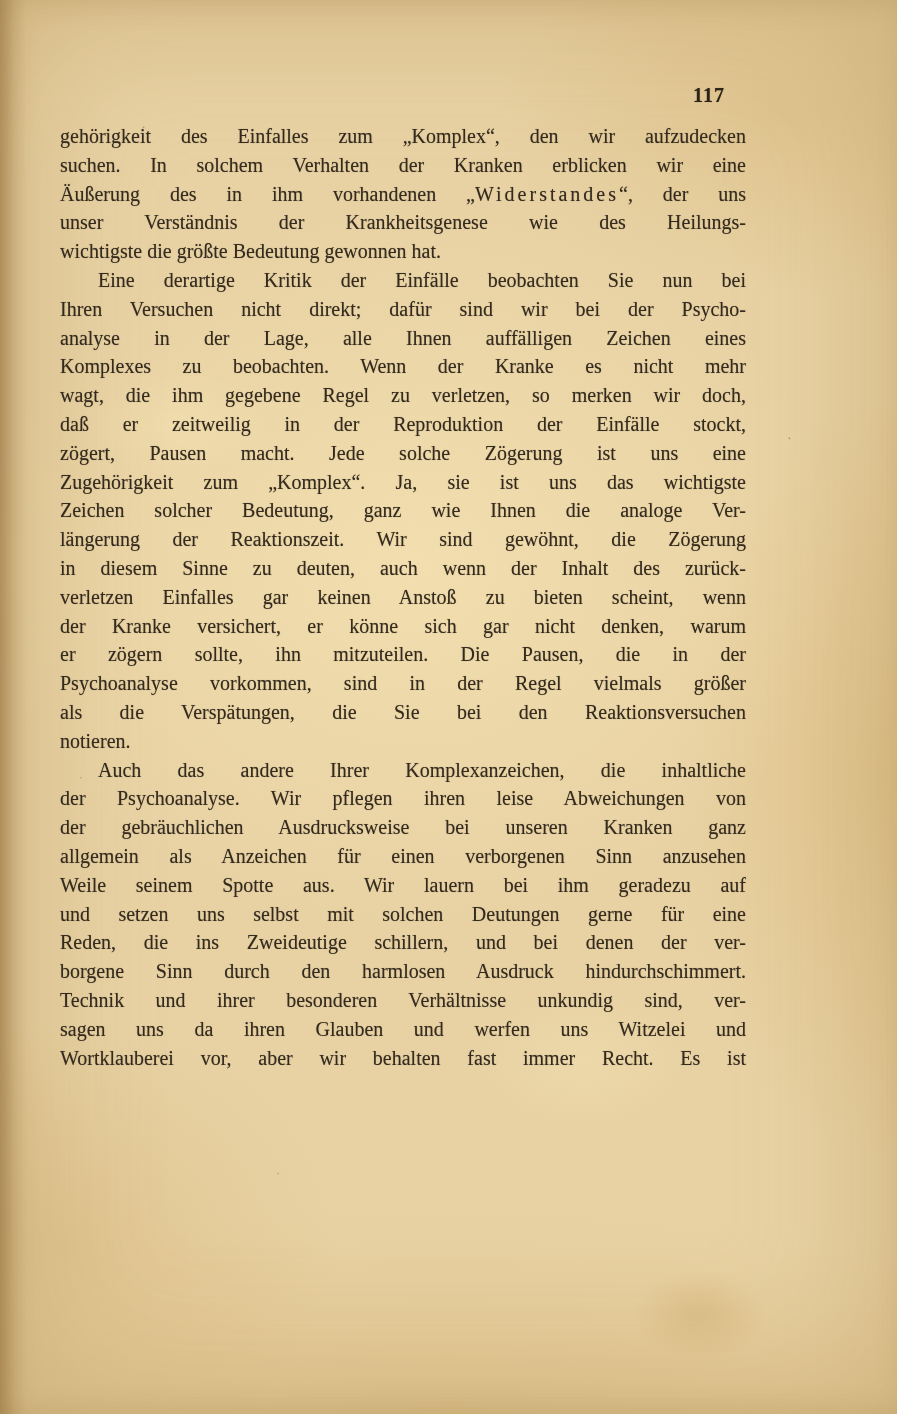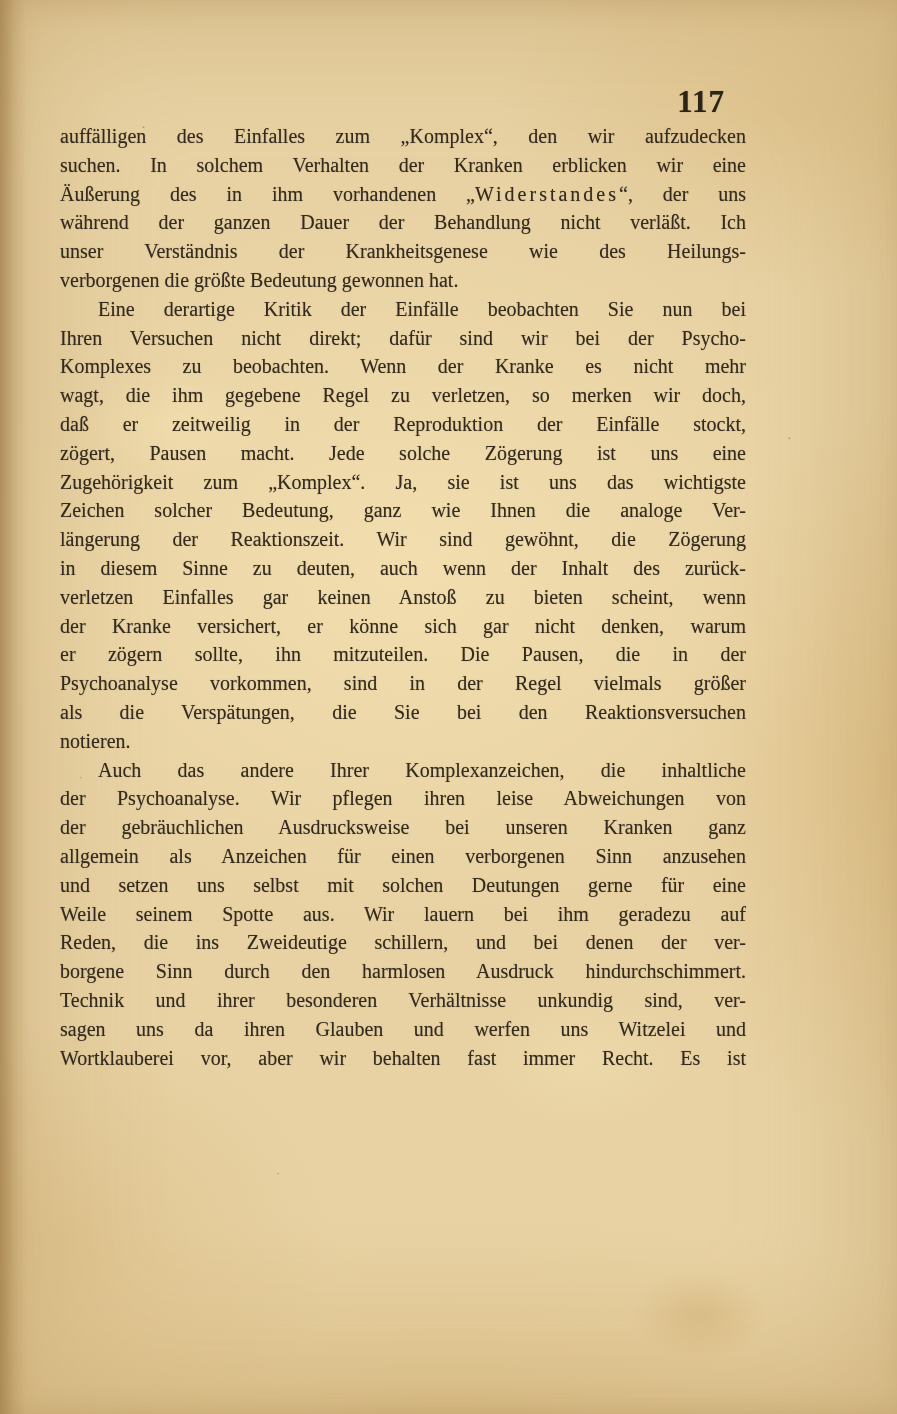--- a/index.html
+++ b/index.html
@@ -47,21 +47,21 @@
       radial-gradient(circle 1px at 55% 22%, rgba(120, 85, 40, 0.40), transparent 70%),
       radial-gradient(circle 2px at 9% 55%,  rgba(120, 85, 40, 0.35), transparent 70%),
       radial-gradient(ellipse 90px 60px at 78% 93%, rgba(196, 156, 90, 0.30), transparent 75%),
       radial-gradient(ellipse 120px 70px at 20% 30%, rgba(246, 228, 178, 0.40), transparent 75%),
       radial-gradient(ellipse 140px 90px at 65% 75%, rgba(246, 228, 178, 0.35), transparent 75%);
   }
   .page-number {
     position: absolute;
     top: 84px;
     right: 172px;
-    font-size: 31px;
+    font-size: 20px;
     font-weight: bold;
     letter-spacing: 1px;
     color: #2c2418;
     text-shadow: 0 0 1px rgba(44, 36, 24, 0.45);
   }
   .text-block {
     position: absolute;
     top: 122px;
     left: 60px;
     width: 686px;
@@ -95,31 +95,31 @@
 <body>
 
 <div class="page">
   <div class="texture"></div>
 
   <div class="page-number">117</div>
 
   <div class="text-block">
 
     <div>
-      <div class="line j">auffälligen des Einfalles zum „Komplex“, den wir aufzudecken</div>
+      <div class="line j">gehörigkeit des Einfalles zum „Komplex“, den wir aufzudecken</div>
       <div class="line j">suchen. In solchem Verhalten der Kranken erblicken wir eine</div>
       <div class="line j"><span>Äußerung des in ihm vorhandenen „</span><span class="sperr">Widerstandes</span><span>“, der uns</span></div>
-      <div class="line j">während der ganzen Dauer der Behandlung nicht verläßt. Ich</div>
       <div class="line j">unser Verständnis der Krankheitsgenese wie des Heilungs-</div>
-      <div class="line endpara">verborgenen die größte Bedeutung gewonnen hat.</div>
+      <div class="line endpara">wichtigste die größte Bedeutung gewonnen hat.</div>
     </div>
 
     <div>
       <div class="line j indent">Eine derartige Kritik der Einfälle beobachten Sie nun bei</div>
       <div class="line j">Ihren Versuchen nicht direkt; dafür sind wir bei der Psycho-</div>
+      <div class="line j">analyse in der Lage, alle Ihnen auffälligen Zeichen eines</div>
       <div class="line j">Komplexes zu beobachten. Wenn der Kranke es nicht mehr</div>
       <div class="line j">wagt, die ihm gegebene Regel zu verletzen, so merken wir doch,</div>
       <div class="line j">daß er zeitweilig in der Reproduktion der Einfälle stockt,</div>
       <div class="line j">zögert, Pausen macht. Jede solche Zögerung ist uns eine</div>
       <div class="line j">Zugehörigkeit zum „Komplex“. Ja, sie ist uns das wichtigste</div>
       <div class="line j">Zeichen solcher Bedeutung, ganz wie Ihnen die analoge Ver-</div>
       <div class="line j">längerung der Reaktionszeit. Wir sind gewöhnt, die Zögerung</div>
       <div class="line j">in diesem Sinne zu deuten, auch wenn der Inhalt des zurück-</div>
       <div class="line j">verletzen Einfalles gar keinen Anstoß zu bieten scheint, wenn</div>
       <div class="line j">der Kranke versichert, er könne sich gar nicht denken, warum</div>
@@ -127,22 +127,22 @@
       <div class="line j">Psychoanalyse vorkommen, sind in der Regel vielmals größer</div>
       <div class="line j">als die Verspätungen, die Sie bei den Reaktionsversuchen</div>
       <div class="line endpara">notieren.</div>
     </div>
 
     <div>
       <div class="line j indent">Auch das andere Ihrer Komplexanzeichen, die inhaltliche</div>
       <div class="line j">der Psychoanalyse. Wir pflegen ihren leise Abweichungen von</div>
       <div class="line j">der gebräuchlichen Ausdrucksweise bei unseren Kranken ganz</div>
       <div class="line j">allgemein als Anzeichen für einen verborgenen Sinn anzusehen</div>
+      <div class="line j">Weile seinem Spotte aus. Wir lauern bei ihm geradezu auf</div>
       <div class="line j">und setzen uns selbst mit solchen Deutungen gerne für eine</div>
-      <div class="line j">Weile seinem Spotte aus. Wir lauern bei ihm geradezu auf</div>
       <div class="line j">Reden, die ins Zweideutige schillern, und bei denen der ver-</div>
       <div class="line j">borgene Sinn durch den harmlosen Ausdruck hindurchschimmert.</div>
       <div class="line j">Technik und ihrer besonderen Verhältnisse unkundig sind, ver-</div>
       <div class="line j">sagen uns da ihren Glauben und werfen uns Witzelei und</div>
       <div class="line j">Wortklauberei vor, aber wir behalten fast immer Recht. Es ist</div>
     </div>
 
   </div>
 </div>
 

